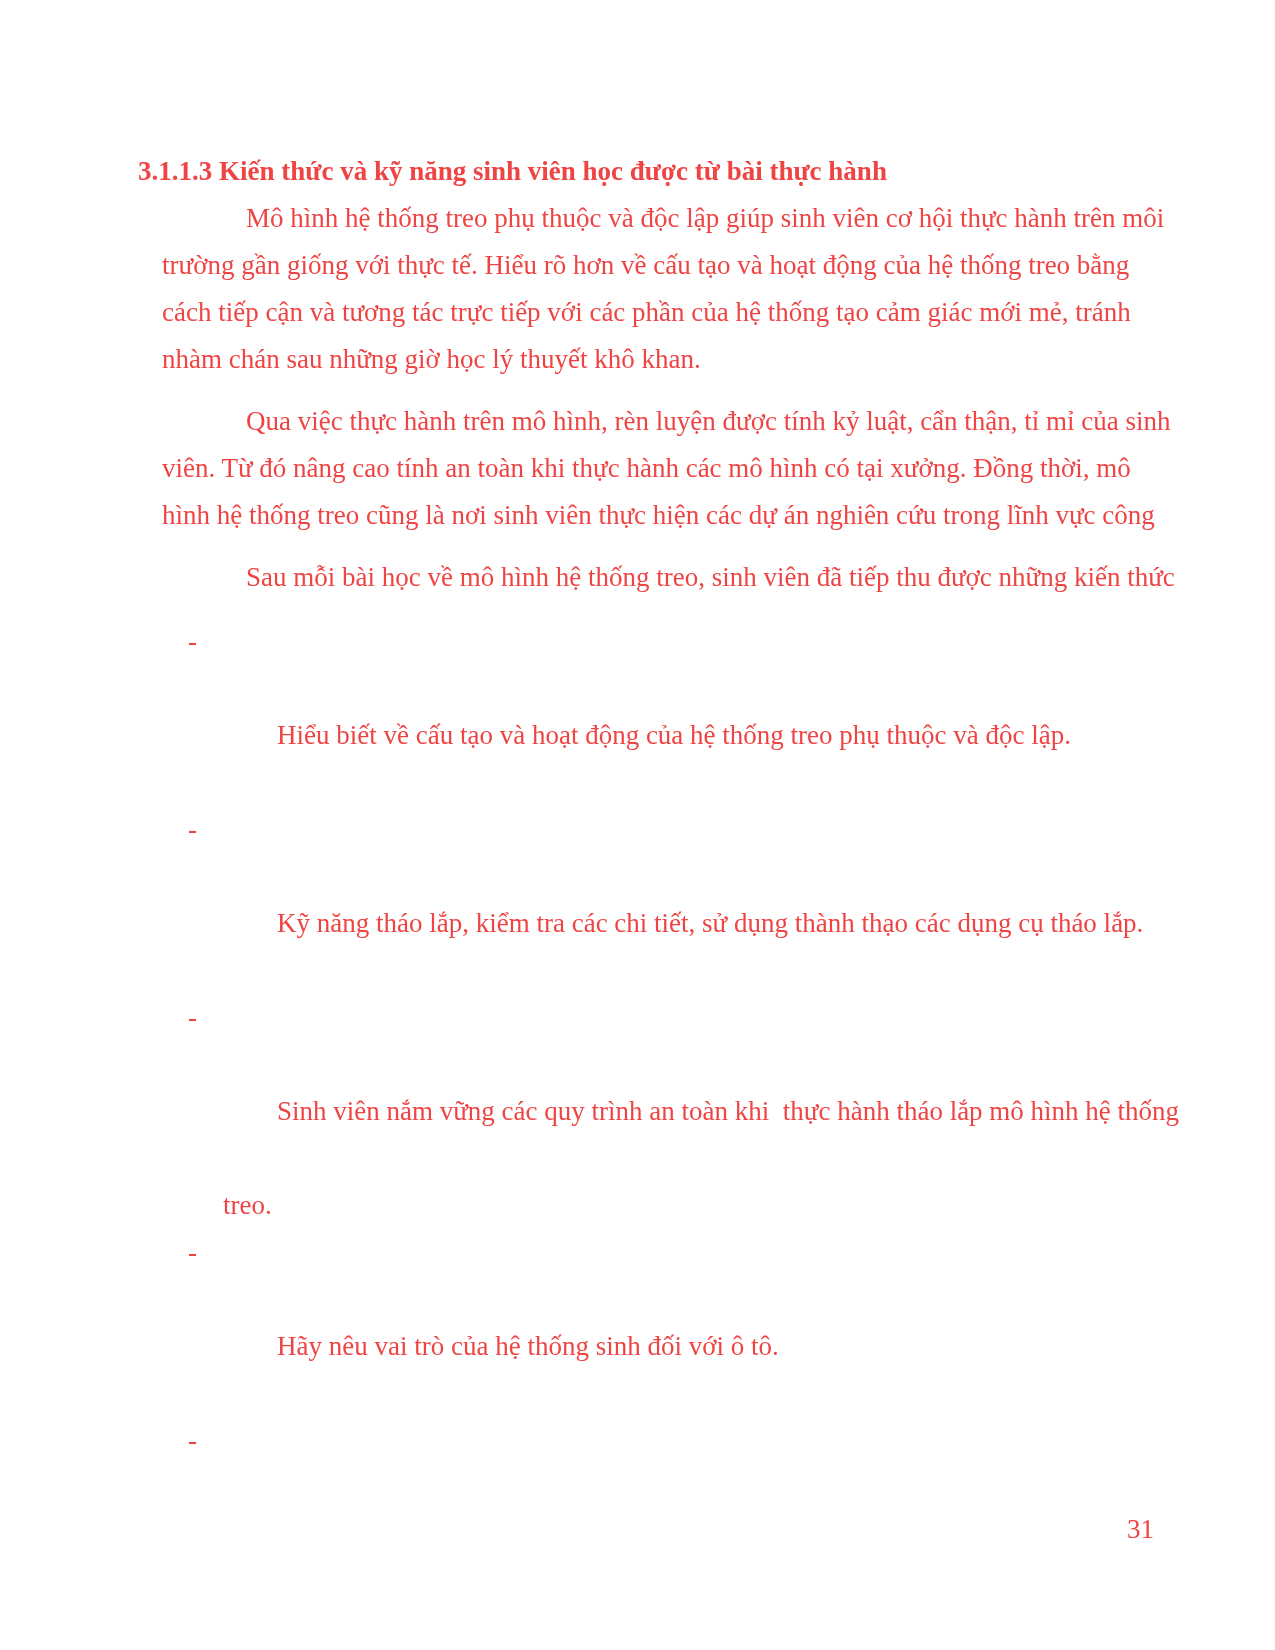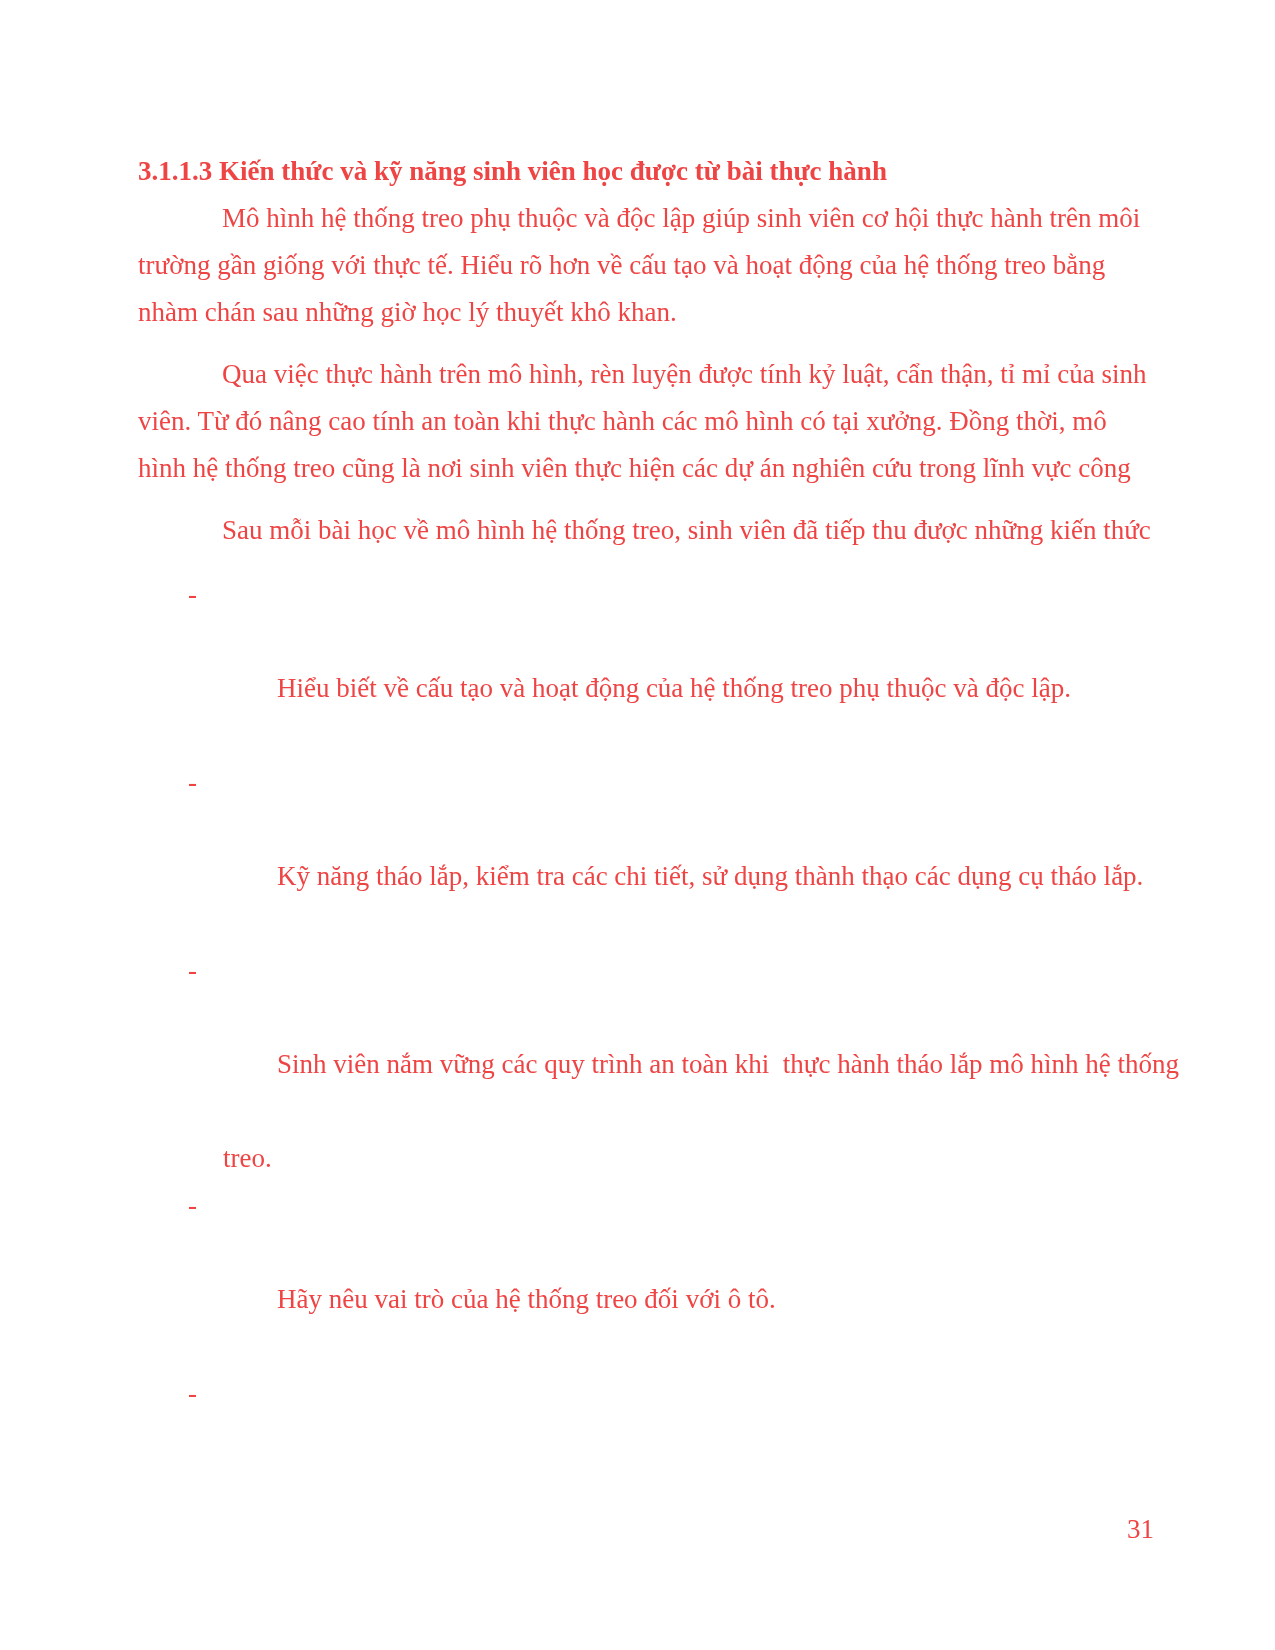--- a/index.html
+++ b/index.html
@@ -27,20 +27,21 @@
   }
   .heading {
     font-weight: bold;
     margin: 0;
     font-size: 27px;
     line-height: 47px;
     white-space: pre;
   }
   .para {
     margin-top: 15px;
+    margin-left: 24px;
   }
   .line {
     white-space: pre;
   }
   .indent {
     padding-left: 84px;
   }
   .hang {
     padding-left: 85px;
   }
@@ -68,20 +69,21 @@
 <body>
 
 <div class="page">
   <div class="content">
 
     <h1 class="heading">3.1.1.3 Kiến thức và kỹ năng sinh viên học được từ bài thực hành</h1>
 
     <div class="para" style="margin-top:0">
       <div class="line indent">Mô hình hệ thống treo phụ thuộc và độc lập giúp sinh viên cơ hội thực hành trên môi</div>
       <div class="line">trường gần giống với thực tế. Hiểu rõ hơn về cấu tạo và hoạt động của hệ thống treo bằng</div>
+      <div class="line">cách tiếp cận và tương tác trực tiếp với các phần của hệ thống tạo cảm giác mới mẻ, tránh</div>
       <div class="line">nhàm chán sau những giờ học lý thuyết khô khan.</div>
     </div>
 
     <div class="para">
       <div class="line indent">Qua việc thực hành trên mô hình, rèn luyện được tính kỷ luật, cẩn thận, tỉ mỉ của sinh</div>
       <div class="line">viên. Từ đó nâng cao tính an toàn khi thực hành các mô hình có tại xưởng. Đồng thời, mô</div>
       <div class="line">hình hệ thống treo cũng là nơi sinh viên thực hiện các dự án nghiên cứu trong lĩnh vực công</div>
     </div>
 
     <div class="para">
@@ -102,21 +104,21 @@
 
       <div class="bullet-line">
         <span class="dash">-</span>
         <span>Sinh viên nắm vững các quy trình an toàn khi  thực hành tháo lắp mô hình hệ thống</span>
       </div>
       <div class="line hang">treo.</div>
 
 
       <div class="bullet-line">
         <span class="dash">-</span>
-        <span>Hãy nêu vai trò của hệ thống treo đối với ô tô.</span>
+        <span>Hãy nêu vai trò của hệ thống sinh đối với ô tô.</span>
       </div>
 
       <div class="bullet-line">
         <span class="dash">-</span>
         
       </div>
 
     </div>
   </div>
 

